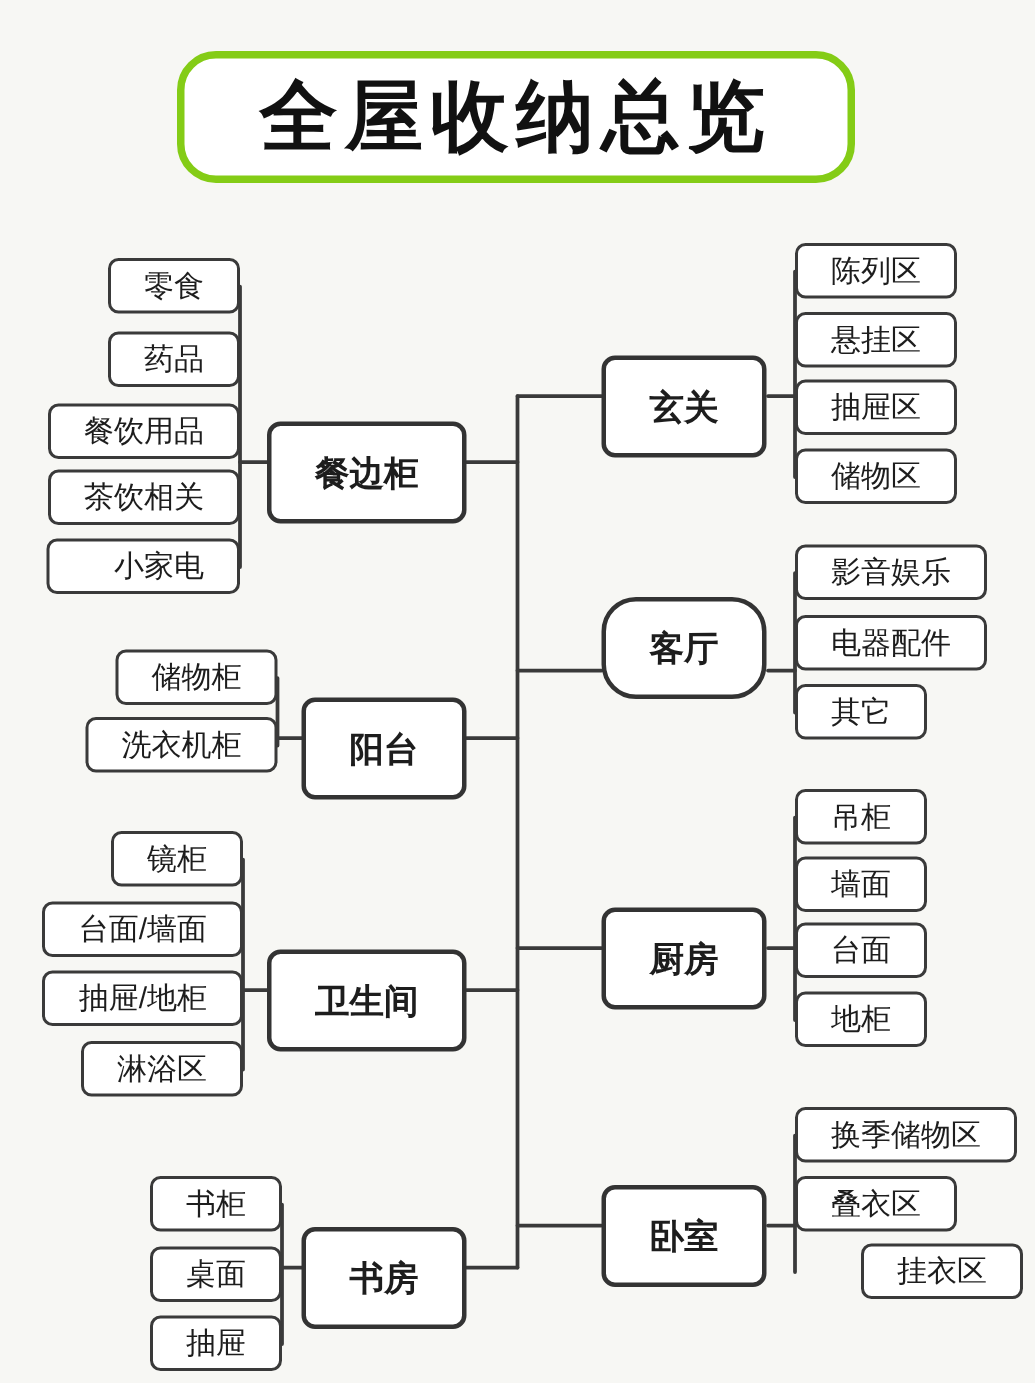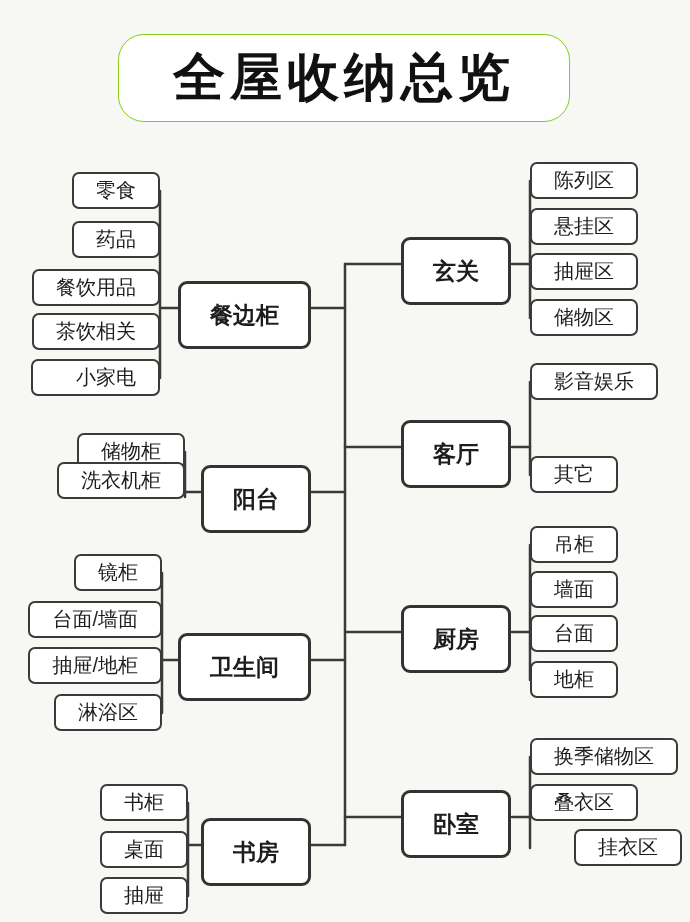--- a/index.html
+++ b/index.html
@@ -18,21 +18,21 @@
   .connectors {
     position: absolute;
     left: 0; top: 0;
     width: 690px; height: 922px;
   }
   .title-box {
     position: absolute;
     left: 118px; top: 34px;
     width: 452px; height: 88px;
     background: #ffffff;
-    border: 1px solid #84cc16;
+    border: 5px solid #84cc16;
     border-radius: 26px;
     display: flex;
     align-items: center;
     justify-content: center;
   }
   .title-text {
     font-size: 52px;
     font-weight: bold;
     color: #111111;
     letter-spacing: 5px;
@@ -82,48 +82,49 @@
   <div class="title-box">
     <span class="title-text">全屋收纳总览</span>
   </div>
 
   <div class="node main" style="right:379px; top:281px;">餐边柜</div>
   <div class="node main" style="right:379px; top:465px;">阳台</div>
   <div class="node main" style="right:379px; top:633px;">卫生间</div>
   <div class="node main" style="right:379px; top:818px;">书房</div>
 
   <div class="node main" style="left:401px; top:237px;">玄关</div>
-  <div class="node main" style="left:401px; top:420px;">客厅</div>
+  <div class="node main" style="left:401px; top:398px;border-radius:23px;">客厅</div>
   <div class="node main" style="left:401px; top:605px;">厨房</div>
   <div class="node main" style="left:401px; top:790px;">卧室</div>
 
   <div class="node child" style="right:530px; top:172px;">零食</div>
   <div class="node child" style="right:530px; top:221px;">药品</div>
   <div class="node child" style="right:530px; top:269px;">餐饮用品</div>
   <div class="node child" style="right:530px; top:313px;">茶饮相关</div>
   <div class="node child" style="right:530px; top:359px;padding-left:43px;">小家电</div>
 
   <div class="node child" style="right:505px; top:433px;">储物柜</div>
-  <div class="node child" style="right:505px; top:462px;">洗衣机柜</div>
+  <div class="node child" style="right:505px; top:478px;">洗衣机柜</div>
 
   <div class="node child" style="right:528px; top:554px;">镜柜</div>
   <div class="node child" style="right:528px; top:601px;">台面/墙面</div>
   <div class="node child" style="right:528px; top:647px;">抽屉/地柜</div>
   <div class="node child" style="right:528px; top:694px;">淋浴区</div>
 
   <div class="node child" style="right:502px; top:784px;">书柜</div>
   <div class="node child" style="right:502px; top:831px;">桌面</div>
   <div class="node child" style="right:502px; top:877px;">抽屉</div>
 
   <div class="node child" style="left:530px; top:162px;">陈列区</div>
   <div class="node child" style="left:530px; top:208px;">悬挂区</div>
   <div class="node child" style="left:530px; top:253px;">抽屉区</div>
   <div class="node child" style="left:530px; top:299px;">储物区</div>
 
   <div class="node child" style="left:530px; top:363px;">影音娱乐</div>
+  <div class="node child" style="left:530px; top:410px;">电器配件</div>
   <div class="node child" style="left:530px; top:456px;">其它</div>
 
   <div class="node child" style="left:530px; top:526px;">吊柜</div>
   <div class="node child" style="left:530px; top:571px;">墙面</div>
   <div class="node child" style="left:530px; top:615px;">台面</div>
   <div class="node child" style="left:530px; top:661px;">地柜</div>
 
   <div class="node child" style="left:530px; top:738px;">换季储物区</div>
   <div class="node child" style="left:530px; top:784px;">叠衣区</div>
   <div class="node child" style="left:530px; top:829px;margin-left:44px;">挂衣区</div>

